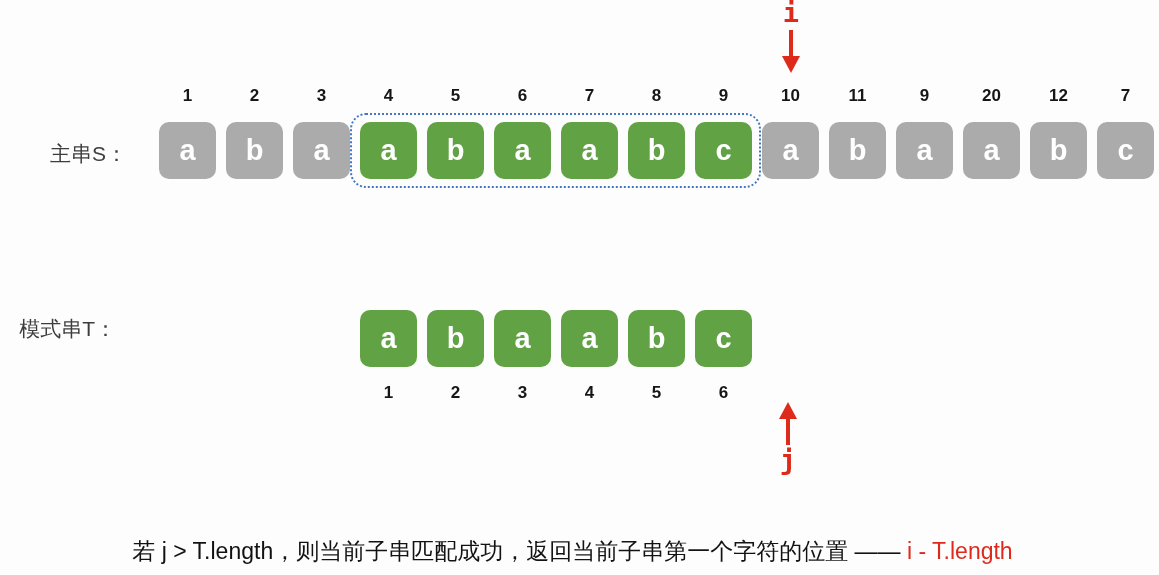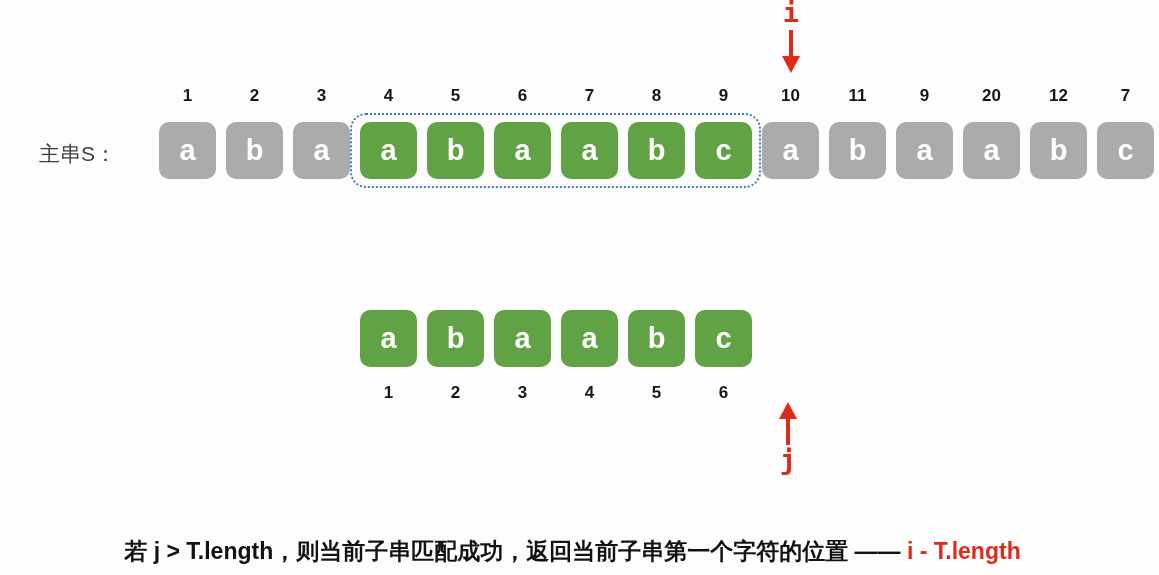--- a/index.html
+++ b/index.html
@@ -22,21 +22,21 @@
   .row-label {
     position: absolute;
     left: 0;
     width: 116px;
     text-align: right;
     font-size: 21px;
     line-height: 24px;
     color: #3d3d3d;
     white-space: nowrap;
   }
-  .row-label.s { top: 142px; }
+  .row-label.s { top: 142px; padding-left: 11px; }
   .row-label.t { top: 317px; }
 
   
   .num-row {
     position: absolute;
     display: flex;
     gap: 10px;
   }
   .num-row.s { left: 159px; top: 86px; }
   .num-row.t { left: 360px; top: 383px; }
@@ -102,21 +102,21 @@
   .pointer svg { display: block; margin: 2px auto 0 auto; }
 
   
   .caption {
     position: absolute;
     left: 0;
     top: 536px;
     width: 1145px;
     text-align: center;
     font-size: 23px;
-    font-weight: 700;
+    font-weight: 400;
     color: #121212;
     white-space: nowrap;
   }
   .caption .hl {
     color: var(--red, #dd2a1b);
   }
 </style>
 </head>
 <body>
 
@@ -160,20 +160,21 @@
   <div class="match-window"></div>
 
   <div class="pointer i">
     <span class="ptr-label">i</span>
     <svg width="20" height="43" viewBox="0 0 20 43">
       <line x1="10" y1="0" x2="10" y2="27" stroke="#dd2a1b" stroke-width="4"></line>
       <polygon points="1,26 19,26 10,43" fill="#dd2a1b"></polygon>
     </svg>
   </div>
 
+  <div class="row-label t">模式串T：</div>
   <div class="box-row t">
       <div class="box green">a</div>
       <div class="box green">b</div>
       <div class="box green">a</div>
       <div class="box green">a</div>
       <div class="box green">b</div>
       <div class="box green">c</div>
     </div>
   <div class="num-row t">
       <div class="num">1</div>

